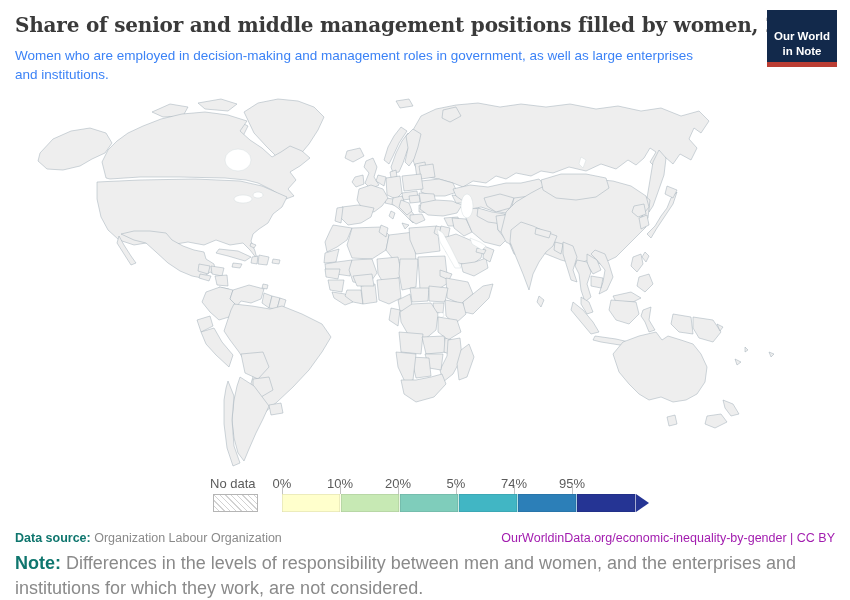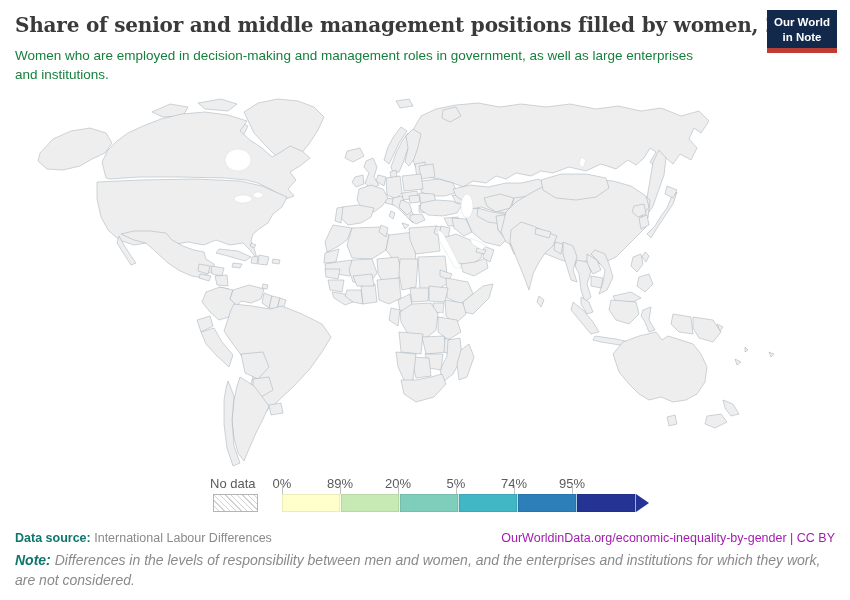--- a/index.html
+++ b/index.html
@@ -1,42 +1,42 @@
 <!DOCTYPE html>
 <html><head>
 <meta charset="utf-8">
 <style>
   html,body{margin:0;padding:0;background:#fff;}
   .page{position:relative;width:850px;height:600px;overflow:hidden;background:#fff;
         font-family:"Liberation Sans",sans-serif;}
   .title{position:absolute;left:15px;top:13px;font-family:"DejaVu Serif","Liberation Serif",serif;
          font-size:20px;font-weight:700;color:#3a3a3a;white-space:nowrap;letter-spacing:-0.2px;}
-  .subtitle{position:absolute;left:15px;top:47px;font-size:13.5px;color:#15803d;max-width:680px;line-height:1.4;}
+  .subtitle{position:absolute;left:15px;top:47px;font-size:13.5px;color:#3b82f6;max-width:680px;line-height:1.4;}
   .logo{position:absolute;right:13px;top:10px;width:70px;height:33px;background:#12294b;
         border-bottom:5px solid #bb3d33;color:#fff;text-align:center;font-size:11.5px;
-        font-weight:bold;line-height:1.3;padding-top:5px;box-sizing:content-box;cursor:pointer;}
+        font-weight:bold;line-height:1.3;padding-top:19px;box-sizing:content-box;cursor:pointer;}
   svg.map{position:absolute;left:0;top:95px;}
   svg.map path{stroke:#9fadb6;stroke-width:0.5;stroke-linejoin:round;fill:#eee;}
   svg.map .sea{fill:#ffffff;stroke:#ccd6da;stroke-width:0.4;}
   
   .legend{position:absolute;left:210px;top:476px;width:460px;height:38px;font-size:13px;color:#5b5b5b;}
   .nd-label{position:absolute;left:0;top:0;width:52px;text-align:left;}
   .nd-swatch{position:absolute;left:3px;top:18px;width:43px;height:16px;border:1px solid #b5b5b5;
      background:repeating-linear-gradient(45deg,#ffffff 0,#ffffff 3px,#d2d2d2 3px,#d2d2d2 4px);}
   .bar{position:absolute;left:72px;top:18px;height:18px;display:flex;}
   .seg{width:58px;height:18px;display:inline-block;border-right:1px solid rgba(255,255,255,.6);
        box-shadow:inset 0 0 0 0.5px rgba(0,0,0,.15);}
   .bar-arrow{width:0;height:0;border-top:9px solid transparent;border-bottom:9px solid transparent;
        border-left:13px solid #253494;}
   .tick-label{position:absolute;top:0;transform:translateX(-50%);}
   .tick-line{position:absolute;top:9px;width:1px;height:9px;background:#c2c2c2;}
   
   .src-line{position:absolute;left:15px;top:531px;font-size:12.5px;color:#8a8a8a;}
   .attr-line{position:absolute;right:15px;top:531px;font-size:12.5px;color:#a21caf;}
-  .note-line{position:absolute;left:15px;top:551px;width:818px;font-size:14px;color:#8a8a8a;line-height:1.4;font-style:italic;}
+  .note-line{position:absolute;left:15px;top:551px;width:818px;font-size:18px;color:#8a8a8a;line-height:1.4;}
   .b{font-weight:bold;color:#0f766e;}
 </style>
 </head>
 <body>
 
 <div class="page">
 
   <div class="title">Share of senior and middle management positions filled by women, 2024</div>
   <div class="subtitle">Women who are employed in decision-making and management roles in government, as well as large enterprises and institutions.</div>
 
@@ -221,21 +221,21 @@
     <path d="M735,359 L741,362 L737,365 Z" fill="url(#hatch)"></path>
 
     <path class="sea" d="M437,229 L443,233 L450,246 L457,260 L461,268 L455,268 L447,254 L440,242 Z"></path>
     <path class="sea" d="M470,238 L480,242 L486,246 L482,250 L472,244 Z"></path>
   </svg>
 
   <div class="legend">
     <div class="nd-label">No data</div>
     <div class="nd-swatch"></div>
     <span class="tick-label" style="left:72px">0%</span>
-    <span class="tick-label" style="left:130px">89%</span>
+    <span class="tick-label" style="left:130px">10%</span>
     <span class="tick-label" style="left:188px">20%</span>
     <span class="tick-label" style="left:246px">5%</span>
     <span class="tick-label" style="left:304px">74%</span>
     <span class="tick-label" style="left:362px">95%</span>
     <span class="tick-line" style="left:72px"></span>
     <span class="tick-line" style="left:130px"></span>
     <span class="tick-line" style="left:188px"></span>
     <span class="tick-line" style="left:246px"></span>
     <span class="tick-line" style="left:304px"></span>
     <span class="tick-line" style="left:362px"></span>
@@ -243,17 +243,17 @@
       <span class="seg" style="background: rgb(255, 255, 204);"></span>
       <span class="seg" style="background: rgb(199, 233, 180);"></span>
       <span class="seg" style="background: rgb(127, 205, 187);"></span>
       <span class="seg" style="background: rgb(65, 182, 196);"></span>
       <span class="seg" style="background: rgb(44, 127, 184);"></span>
       <span class="seg" style="background: rgb(37, 52, 148);"></span>
       <span class="bar-arrow" style="border-left-color: rgb(37, 52, 148);"></span>
     </div>
   </div>
 
-  <div class="src-line"><span class="b">Data source:</span><span> International Labour Differences</span></div>
+  <div class="src-line"><span class="b">Data source:</span><span> Organization Labour Organization</span></div>
   <div class="attr-line">OurWorldinData.org/economic-inequality-by-gender | CC BY</div>
   <div class="note-line"><span class="b">Note:</span><span> Differences in the levels of responsibility between men and women, and the enterprises and institutions for which they work, are not considered.</span></div>
 
 </div>
 
 </body></html>

